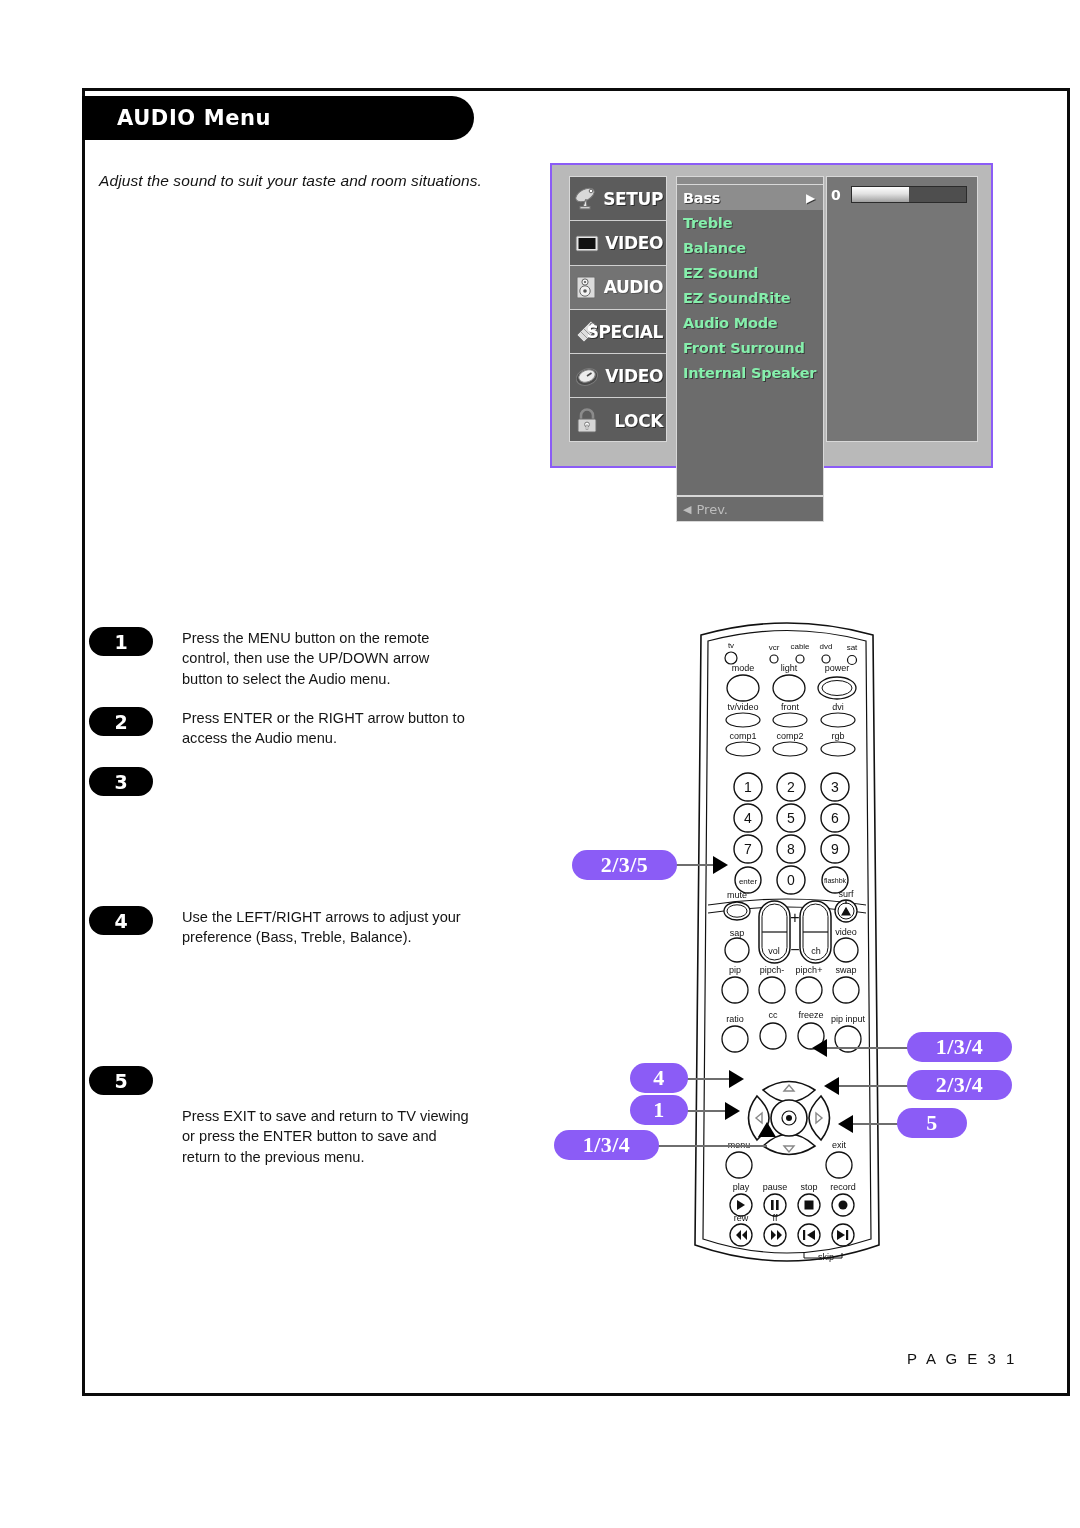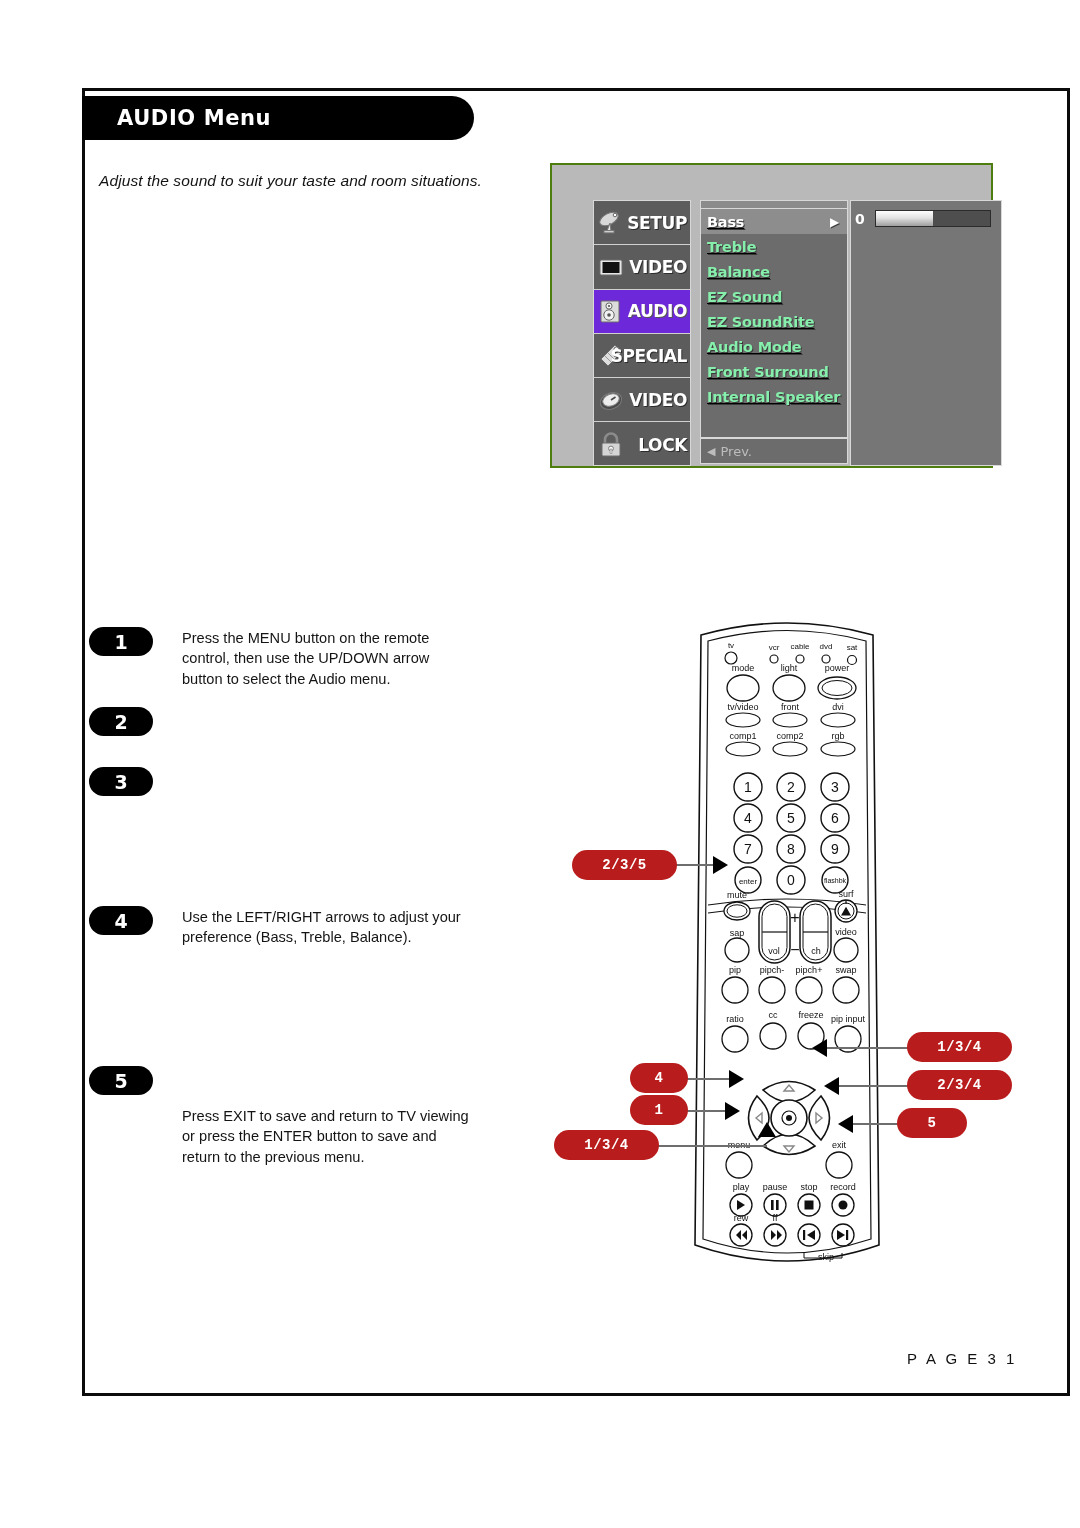--- a/index.html
+++ b/index.html
@@ -57,61 +57,60 @@
     font-family: "Liberation Sans", sans-serif;
     letter-spacing: .1px;
   }
 
   
   #osd {
     position: absolute;
     left: 523px; top: 163px;
     width: 443px; height: 305px;
     background: #b9b9b9;
-    border: 2px solid #4d7c0f;
-    padding: 24px;
+    border: 2px solid #8b5cf6;
+    padding: 0;
   }
   #osd-inner { position: relative; width: 100%; height: 100%; }
   #osd-side {
     position: absolute; left: 17px; top: 11px;
     width: 98px; height: 266px;
     background: #5c5c5c;
     border: 1px solid #d8d8d8;
   }
   .osd-cat {
     position: relative;
     height: 44.3px;
     border-bottom: 1px solid #d0d0d0;
     display: flex; align-items: center;
   }
   .osd-cat:last-child { border-bottom: none; }
-  .osd-cat.sel { background: #6d28d9; }
+  .osd-cat.sel { background: #737373; }
   .osd-cat-label {
     position: absolute;
     right: 3px;
     color: #ffffff;
     font-size: 17px;
     font-weight: bold;
     font-family: "DejaVu Sans", sans-serif;
     letter-spacing: -.4px;
     text-shadow: 1px 1px 0 #2c2c2c;
   }
   .osd-cat.sel .osd-cat-label { text-shadow: 1px 1px 0 #555; }
   .osd-ico {
     position: absolute; left: 4px; top: 50%;
     transform: translateY(-50%);
     width: 26px; height: 26px;
   }
 
   #osd-list {
     position: absolute; left: 124px; top: 11px;
-    width: 148px; height: 264px;
+    width: 148px; height: 346px;
     background: #6c6c6c;
     border: 1px solid #d8d8d8;
-    text-decoration: underline;
   }
   #osd-list-top { height: 8px; background:#8b8b8b; border-bottom:1px solid #d8d8d8;}
   .osd-item {
     position: relative;
     height: 25px;
     padding: 0 6px;
     display: flex; align-items: center;
     color: #86efac;
     font-size: 14.5px;
     font-weight: bold;
@@ -171,27 +170,27 @@
     width: 290px;
     font-size: 14.6px;
     line-height: 20.3px;
     color: #141414;
     font-family: "Liberation Sans", sans-serif;
   }
 
   
   .callout {
     position: absolute;
-    background: #b91c1c;
+    background: #8b5cf6;
     border-radius: 17px;
     color: #ffffff;
     font-weight: bold;
-    font-family: Liberation Mono, monospace;
+    font-family: Liberation Serif, serif;
     display: flex; align-items: center; justify-content: center;
-    font-size: 14px;
+    font-size: 22px;
     letter-spacing: .5px;
     z-index: 5;
   }
   .leader { position: absolute; background:#6e6e6e; height:1.6px; z-index: 4;}
   .arrowhead { position:absolute; width:0;height:0; z-index:5;}
   .ah-right { border-top: 9px solid transparent; border-bottom: 9px solid transparent; border-left: 15px solid #000; }
   .ah-left  { border-top: 9px solid transparent; border-bottom: 9px solid transparent; border-right: 15px solid #000; }
   .ah-up    { border-left: 9px solid transparent; border-right: 9px solid transparent; border-bottom: 15px solid #000; }
 
   
@@ -338,20 +337,21 @@
         </div>
       </div>
 
     </div>
   </div>
 
   <div class="step-pill" style="left:62px; top:627px;">1</div>
   <div class="step-text" style="left:155px; top:628px;">Press the MENU button on the remote control, then use the UP/DOWN arrow button to select the Audio menu.</div>
 
   <div class="step-pill" style="left:62px; top:707px;">2</div>
+  <div class="step-text" style="left:155px; top:708px;">Press ENTER or the RIGHT arrow button to access the Audio menu.</div>
 
   <div class="step-pill" style="left:62px; top:767px;">3</div>
 
   <div class="step-pill" style="left:62px; top:906px;">4</div>
   <div class="step-text" style="left:155px; top:907px;">Use the LEFT/RIGHT arrows to adjust your preference (Bass, Treble, Balance).</div>
 
 
   <div class="step-pill" style="left:62px; top:1066px;">5</div>
   <div class="step-text" style="left:155px; top:1106px;">Press EXIT to save and return to TV viewing or press the ENTER button to save and return to the previous menu.</div>
 

